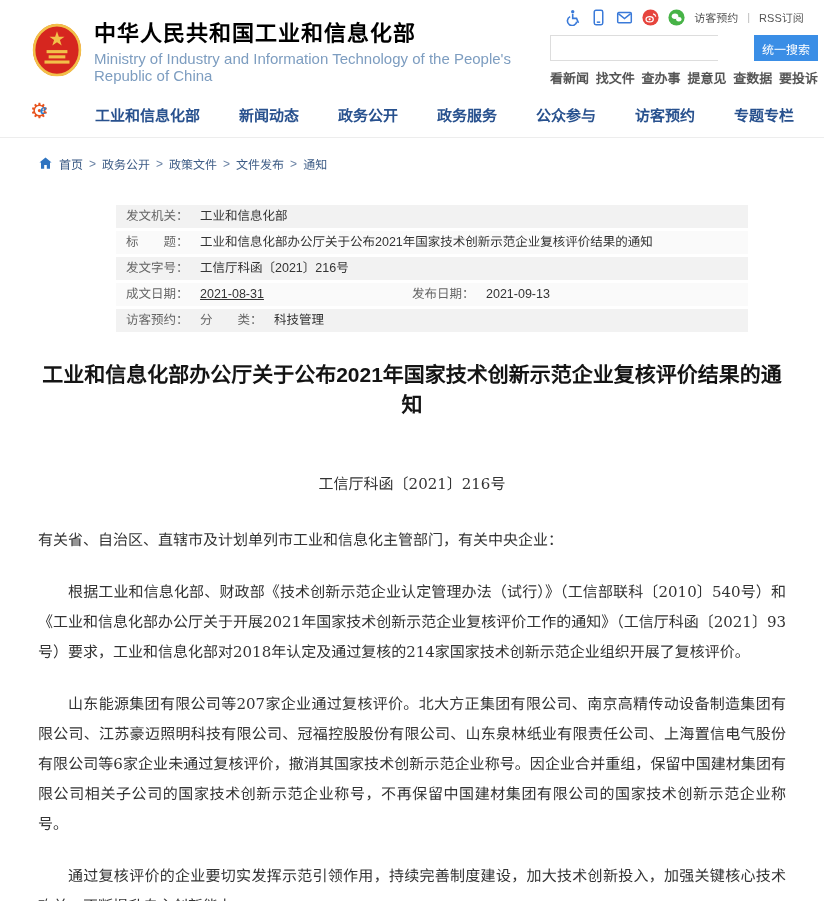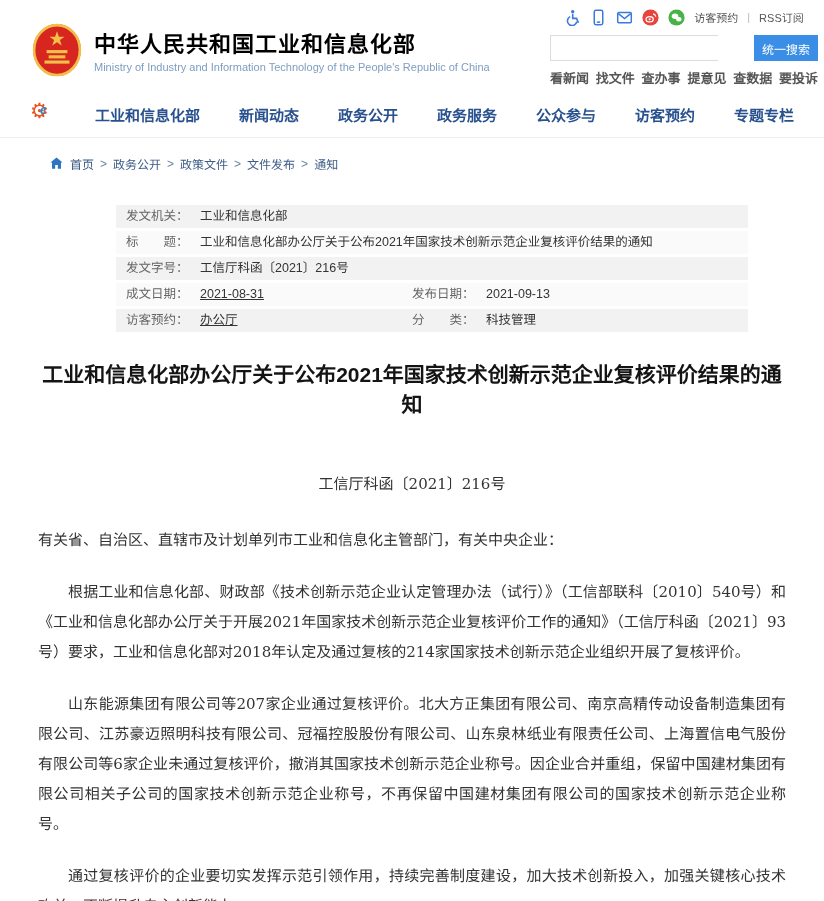--- a/index.html
+++ b/index.html
@@ -7,41 +7,41 @@
     width: 824px; height: 901px; margin: 0 auto;
     background: #ffffff; color: #333;
     font-family: "Liberation Sans", "DejaVu Sans", sans-serif;
     overflow: hidden;
   }
   
   .site-header { display: flex; justify-content: space-between; padding: 4px 6px 2px 32px; }
   .brand { display: flex; align-items: center; gap: 12px; margin-top: 8px; }
   .emblem { width: 50px; height: 54px; flex-shrink: 0; }
   .brand-title { font-size: 22px; font-weight: bold; color: #000000; letter-spacing: 1px; }
-  .brand-subtitle { font-size: 11px; color: #7d9dc0; margin-top: 3px; }
+  .brand-subtitle { font-size: 15px; color: #7d9dc0; margin-top: 3px; }
   .header-right { width: 268px; padding-top: 2px; }
   .utility-row { display: flex; align-items: center; justify-content: center; gap: 9px; font-size: 11px; color: #555; height: 22px; }
   .uicon { width: 17px; height: 17px; display: inline-block; cursor: pointer; }
   .uicon svg { width: 100%; height: 100%; display: block; }
   .ulink { color: #555; text-decoration: none; cursor: pointer; }
   .udivider { color: #bbb; }
   .search-row { display: flex; margin-top: 7px; gap: 36px; }
   .search-input { flex: 1; height: 26px; border: 1px solid #ddd; border-right: none; outline: none; padding: 0 6px; font-size: 12px; }
   .search-button { width: 66px; height: 26px; background: #3a8ee6; color: #fff; border: none; font-size: 12px; cursor: pointer; }
   .quick-links { display: flex; justify-content: space-between; margin-top: 7px; font-size: 13px; color: #555; font-weight: bold; }
   .quick-links a { color: #555; text-decoration: none; cursor: pointer; }
   
   .main-nav { border-bottom: 1px solid #ededed; margin-top: 4px; }
   .nav-inner { display: flex; align-items: center; justify-content: space-between; padding: 9px 30px 11px 30px; }
   .nav-logo { position: relative; width: 26px; height: 24px; display: inline-block; cursor: pointer; }
   .nav-logo .gear { position: absolute; left: 0; top: -3px; font-size: 21px; color: #e8541e; }
   .nav-logo .e { position: absolute; left: 10px; top: -1px; font-size: 15px; font-weight: bold; font-style: italic; color: #2a7fd0; font-family: "Liberation Serif", serif; }
   .nav-item { font-size: 15px; font-weight: bold; color: #28518e; text-decoration: none; cursor: pointer; }
   
-  .breadcrumb { display: flex; align-items: center; gap: 6px; padding: 17px 0 0 49px; font-size: 12px; color: #3c5b85; }
+  .breadcrumb { display: flex; align-items: center; gap: 6px; padding: 17px 0 0 38px; font-size: 12px; color: #3c5b85; }
   .breadcrumb a { color: #3c5b85; text-decoration: none; cursor: pointer; }
   .crumb-sep { color: #6b83a5; }
   .home-icon { width: 15px; height: 15px; display: inline-block; }
   
   .meta-table { margin: 33px 0 0 78px; width: 632px; font-size: 12.5px; }
   .meta-row { display: flex; padding: 4px 10px; margin-bottom: 3px; line-height: 15px; }
   .meta-row.shaded { background: #f2f2f2; }
   .meta-row.light { background: #fafafa; }
   .meta-label { color: #666; width: 74px; flex-shrink: 0; }
   .meta-value { color: #333; }
@@ -179,21 +179,20 @@
       <span class="meta-value">工信厅科函〔2021〕216号</span>
     </div>
     <div class="meta-row light">
       <span class="meta-label">成文日期：</span>
       <span class="meta-value fixed">2021-08-31</span>
       <span class="meta-label">发布日期：</span>
       <span class="meta-value">2021-09-13</span>
     </div>
     <div class="meta-row shaded">
       <span class="meta-label">访客预约：</span>
-      <span class="meta-value fixed">办公厅</span>
       <span class="meta-label">分　　类：</span>
       <span class="meta-value">科技管理</span>
     </div>
   </div>
 
   <h1 class="doc-title">工业和信息化部办公厅关于公布2021年国家技术创新示范企业复核评价结果的通知</h1>
 
   <div class="doc-number doc-serif">工信厅科函〔2021〕216号</div>
 
   <p class="salutation doc-serif">有关省、自治区、直辖市及计划单列市工业和信息化主管部门，有关中央企业：</p>

